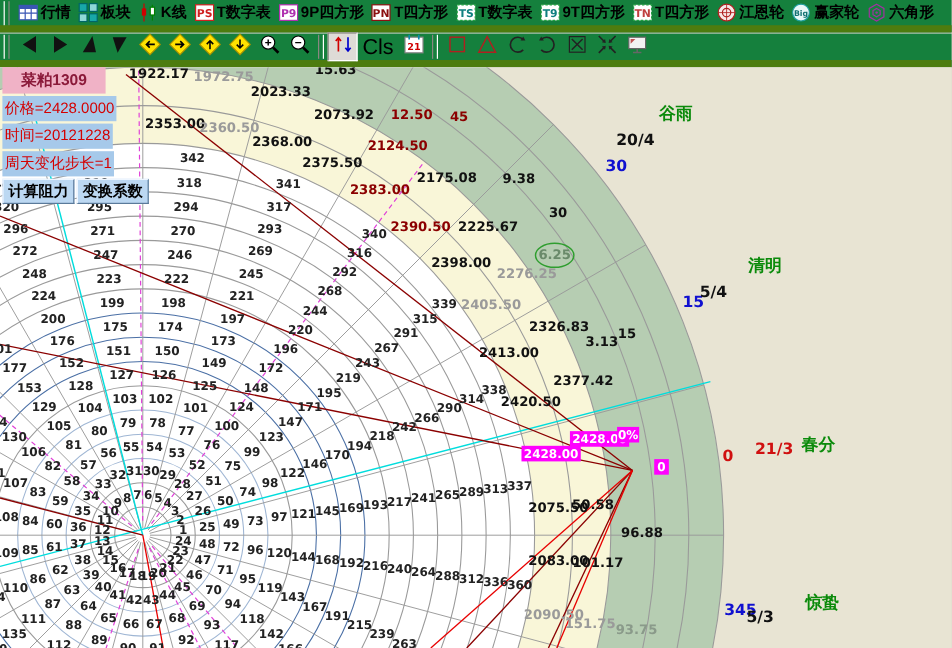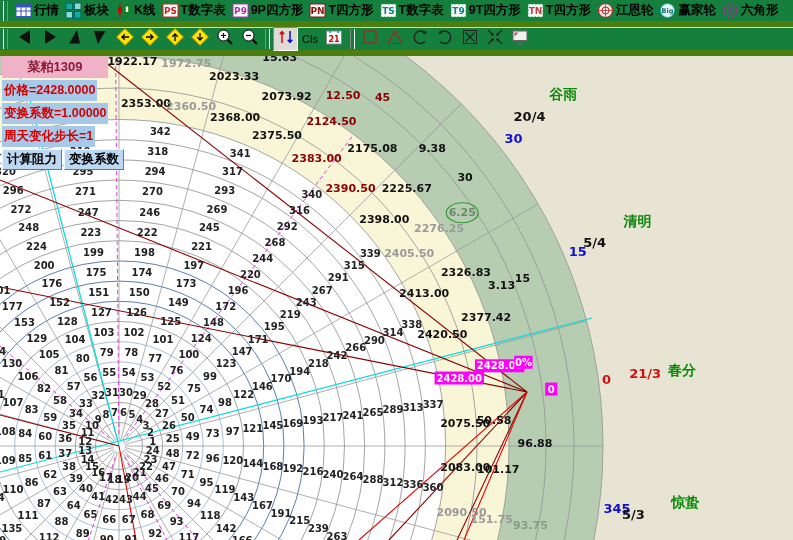--- a/index.html
+++ b/index.html
@@ -9,27 +9,27 @@
            background:#15803d;border-bottom:6px solid #4d7c0f;box-sizing:border-box;white-space:nowrap;}
   #toolbar1{top:0;}
   #toolbar2{top:28px;height:28px;}
   .grip{width:3px;height:20px;border-left:1px solid #ffffff;border-right:1px solid #8a8782;margin:0 4px 0 3px;flex:none;}
   .tb-btn{display:flex;align-items:center;gap:2px;padding:2px 3px;font-size:12.5px;font-weight:700;
           color:#000;flex:none;cursor:default;}
   .tb-btn .ic{width:17px;height:17px;display:inline-flex;align-items:center;justify-content:center;flex:none;}
   .icon-btn{width:25px;height:24px;display:inline-flex;align-items:center;justify-content:center;flex:none;cursor:default;}
   .icon-btn.pressed{border:1px solid #8a8782;border-right-color:#fff;border-bottom-color:#fff;background:#dedbd6;box-sizing:border-box;}
   .sep{width:3px;height:20px;border-left:1px solid #8a8782;border-right:1px solid #ffffff;margin:0 3px;flex:none;}
-  .cls-btn{font-size:11px;color:#000;padding:2px 4px;flex:none;cursor:default;}
+  .cls-btn{font-size:18px;color:#000;padding:2px 4px;flex:none;cursor:default;}
   #chart{position:absolute;top:56px;left:0;width:793px;height:484px;background:#e8e4d3;overflow:hidden;}
   #chart svg text{font-family:"DejaVu Sans",sans-serif;}
   #panel{position:absolute;top:56px;left:2px;width:132px;z-index:5;}
-  .panel-title{width:106px;background:#f0b2c6;color:#8b1a3a;text-align:center;
+  .panel-title{width:86px;background:#f0b2c6;color:#8b1a3a;text-align:center;
                font-size:13px;font-weight:700;padding:2px 0;margin-bottom:2px;}
-  .panel-row{background:#a6c9ea;color:#d40000;font-size:12.5px;font-weight:700;
+  .panel-row{background:#a6c9ea;color:#d40000;font-size:12.5px;font-weight:400;
              padding:2px 2px;margin-bottom:2px;width:fit-content;}
   .panel-btns{display:flex;gap:2px;}
   .panel-btn{background:#bcd8f2;border:1px solid #5a7a9a;border-top-color:#eef6ff;border-left-color:#eef6ff;
              font-size:12.5px;font-weight:700;color:#000;padding:1px 4px;cursor:default;}
 </style>
 </head>
 <body>
 
 <div id="toolbar1" class="toolbar">
   <div class="grip"></div>
@@ -630,19 +630,19 @@
       <text x="682.0104268628756" y="318.8783703339544" text-anchor="middle" font-size="14" font-weight="700" fill="#0a8a0a">春分</text>
       <text x="617.0415800598679" y="456.91728324928073" text-anchor="middle" font-size="13" font-weight="700" fill="#1010d0">345</text>
       <text x="633.4408653905501" y="462.6410665434465" text-anchor="middle" font-size="13" font-weight="700" fill="#111111">5/3</text>
       <text x="685.1866193079378" y="450.5129376041306" text-anchor="middle" font-size="14" font-weight="700" fill="#0a8a0a">惊蛰</text>
     </svg>
 </div>
 
 <div id="panel">
   <div class="panel-title">菜粕1309</div>
   <div class="panel-row">价格=2428.0000</div>
-  <div class="panel-row">变换系数=1.00000</div>
+  <div class="panel-row">时间=20121228</div>
   <div class="panel-row">周天变化步长=1</div>
   <div class="panel-btns">
     <button class="panel-btn">计算阻力</button>
     <button class="panel-btn">变换系数</button>
   </div>
 </div>
 
 </body></html>

